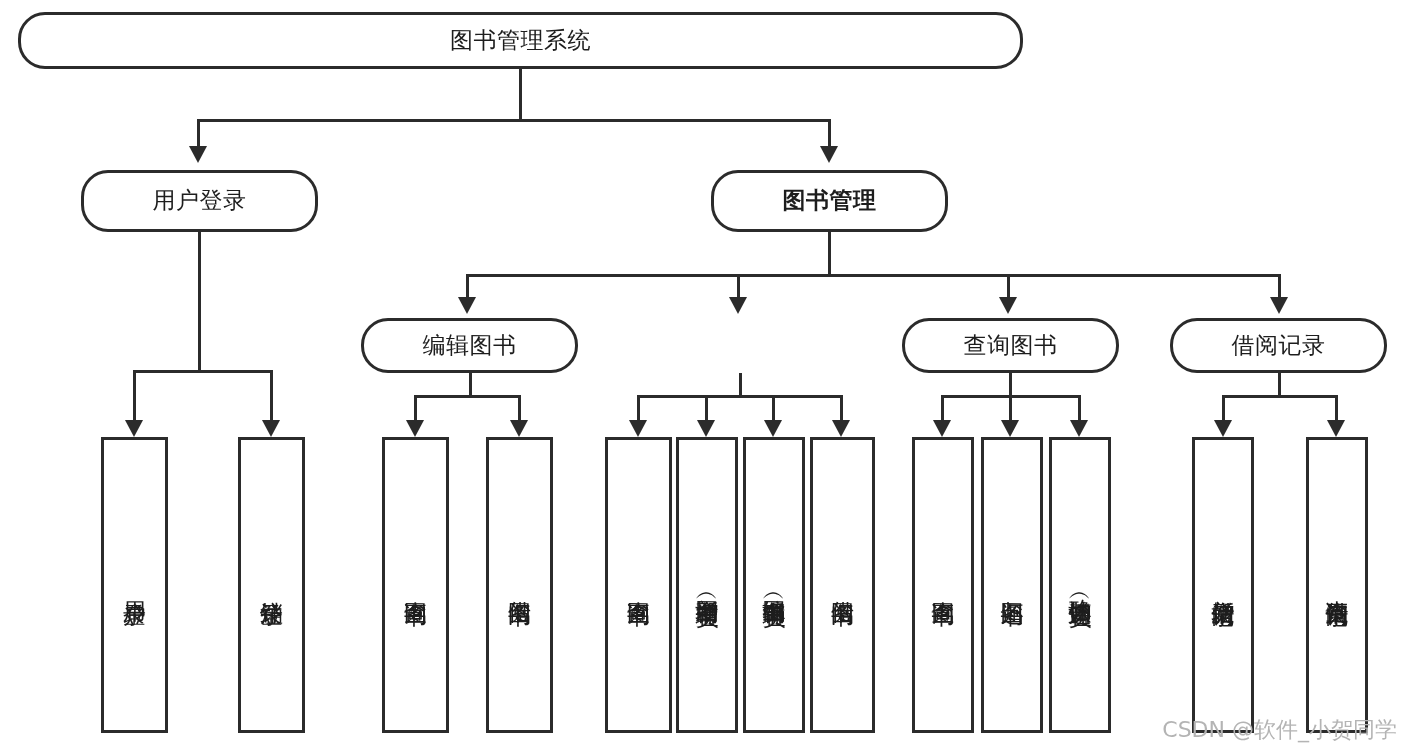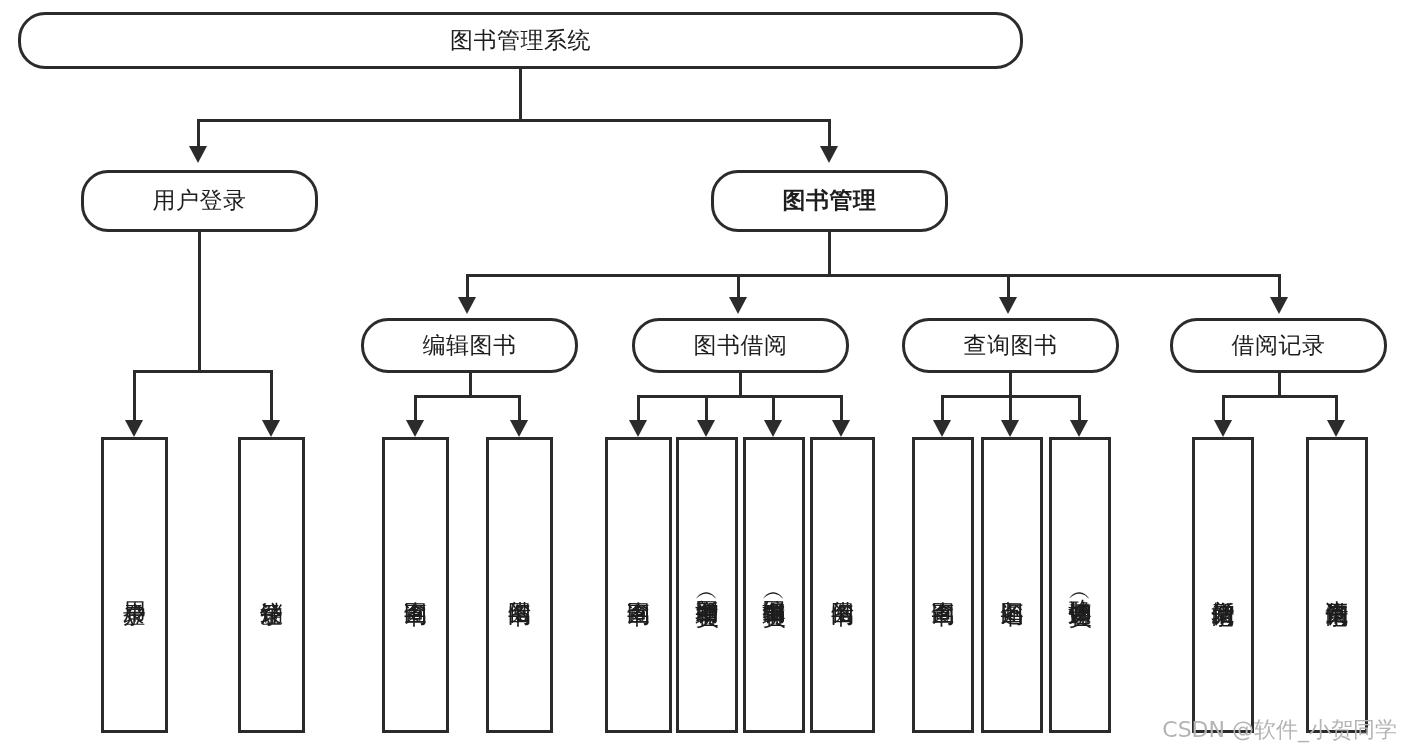--- a/index.html
+++ b/index.html
@@ -114,23 +114,20 @@
   <div class="ln v" style="left:1007px; top:274px; height:23px;"></div>
   <div class="ln v" style="left:1278px; top:274px; height:23px;"></div>
   <div class="arrow" style="left:458px; top:297px;"></div>
   <div class="arrow" style="left:729px; top:297px;"></div>
   <div class="arrow" style="left:999px; top:297px;"></div>
   <div class="arrow" style="left:1270px; top:297px;"></div>
 
   <div class="node horiz" style="left:361px; top:318px; width:217px; height:55px;">
     <span class="lbl">编辑图书</span>
   </div>
-  <div class="node horiz" style="left:632px; top:318px; width:217px; height:55px;">
-    <span class="lbl">图书借阅</span>
-  </div>
   <div class="node horiz" style="left:902px; top:318px; width:217px; height:55px;">
     <span class="lbl">查询图书</span>
   </div>
   <div class="node horiz" style="left:1170px; top:318px; width:217px; height:55px;">
     <span class="lbl">借阅记录</span>
   </div>
 
   <div class="ln v" style="left:469px; top:373px; height:22px;"></div>
   <div class="ln h" style="left:414px; top:395px; width:107px;"></div>
   <div class="ln v" style="left:414px; top:395px; height:25px;"></div>

